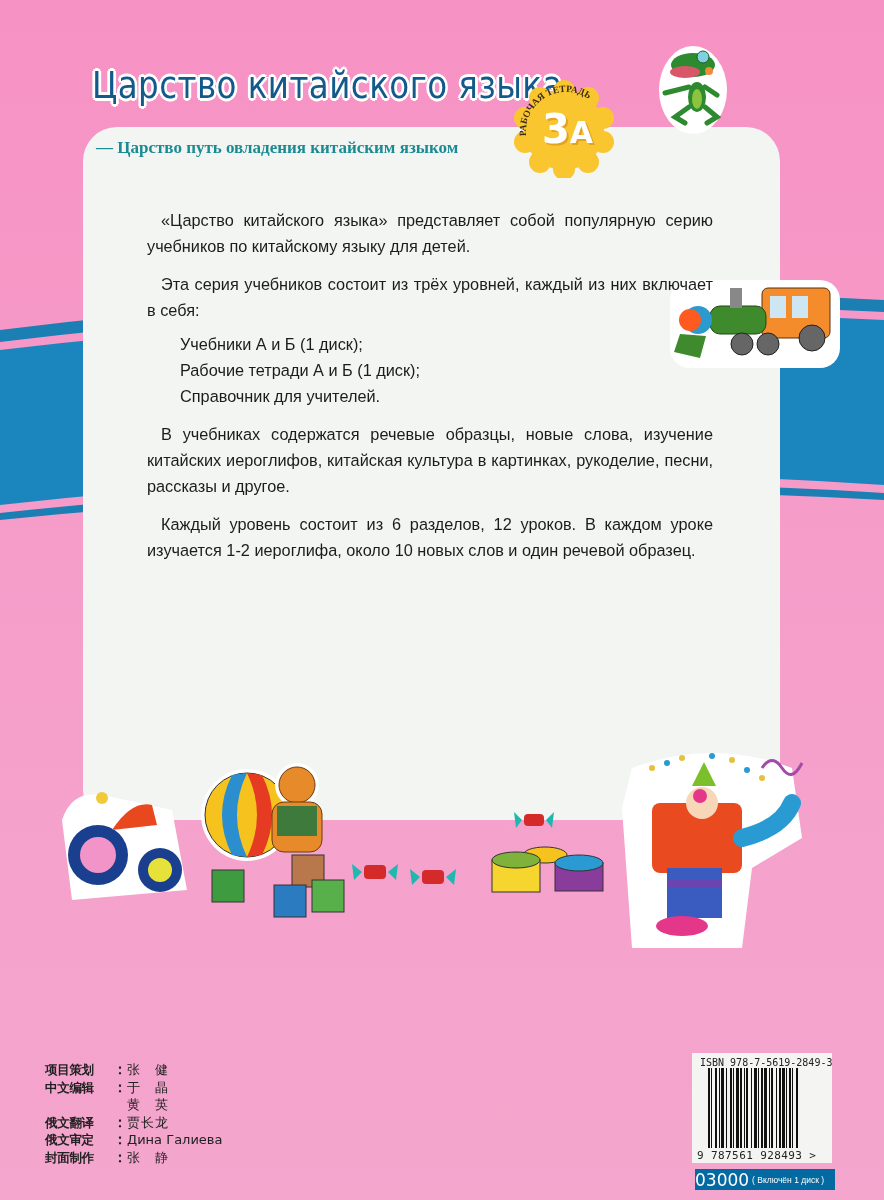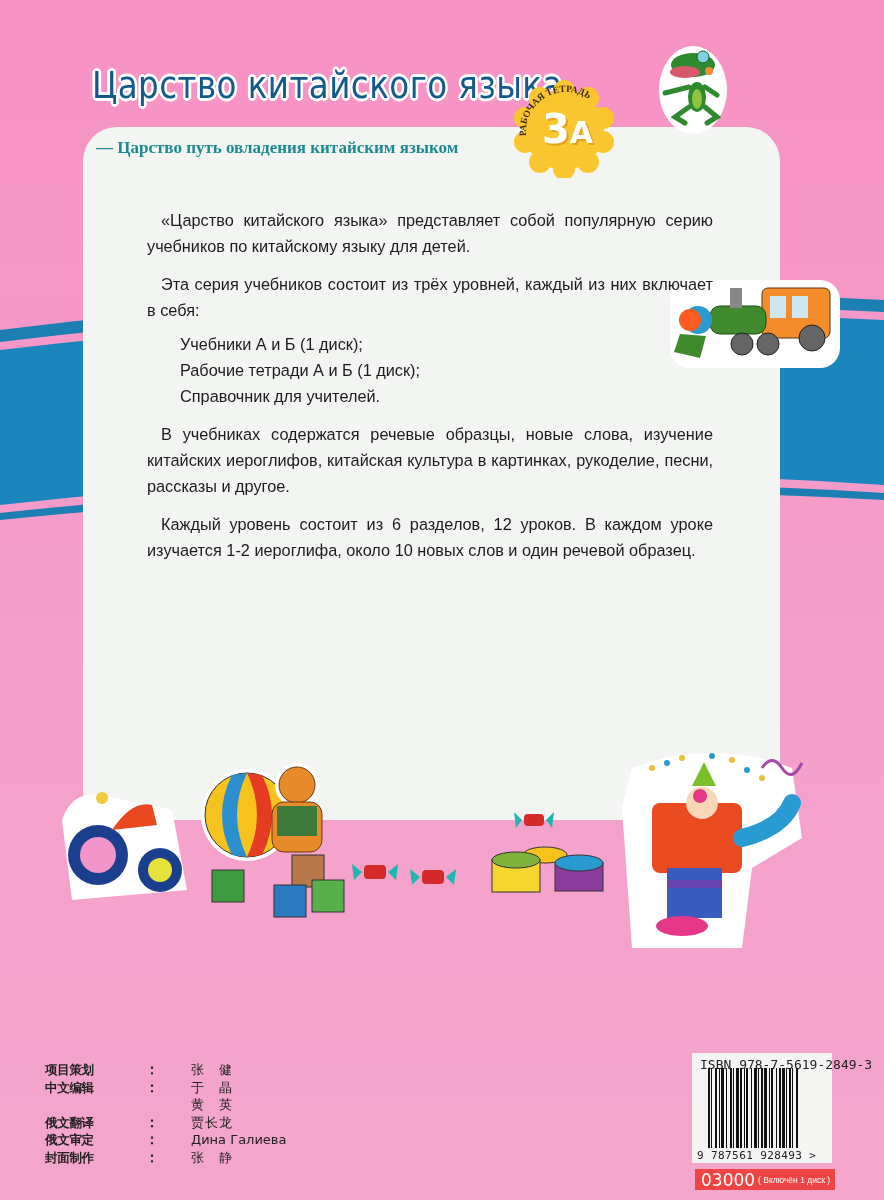--- a/index.html
+++ b/index.html
@@ -54,45 +54,45 @@
     font-size: 16.3px; color: #1c1c1c; line-height: 26px;
   }
   .body-text p { text-align: justify; margin-bottom: 12px; }
   .body-text p.first-line { text-indent: 14px; }
   .body-text .li { padding-left: 33px; line-height: 26px; }
   .body-text .list { margin-top: 8px; margin-bottom: 12px; }
   .credits {
     position: absolute; left: 45px; top: 1061px;
     font-size: 14px; color: #222; line-height: 17.5px;
   }
-  .credit-row { display: flex; gap: 32px; }
+  .credit-row { display: flex; }
   .credit-role { width: 68px; font-weight: bold; font-family: "DejaVu Sans", sans-serif; font-size: 12.5px; letter-spacing: -0.3px; }
   .credit-sep { width: 14px; font-weight: bold; }
   .credit-name { font-family: "DejaVu Sans", sans-serif; font-size: 13px; letter-spacing: 1px; }
   .barcode-box {
     position: absolute; left: 692px; top: 1053px; width: 140px; height: 110px;
     background: #f4f4f2;
   }
   .isbn {
     position: absolute; left: 700px; top: 1057px;
-    font-family: "DejaVu Sans Mono", monospace; font-size: 13px; color: #222;
+    font-family: "DejaVu Sans Mono", monospace; font-size: 10px; color: #222;
   }
   .bars {
     position: absolute; left: 708px; top: 1068px; width: 114px; height: 80px;
     display: flex; align-items: stretch;
   }
   .bars i { display: block; background: #111; height: 100%; }
   .bars b { display: block; height: 100%; }
   .ean-digits {
     position: absolute; left: 697px; top: 1149px;
     font-family: "DejaVu Sans Mono", monospace; font-size: 11px; color: #222; letter-spacing: 0.4px;
   }
   .price-box {
     position: absolute; left: 695px; top: 1169px; width: 140px; height: 21px;
-    background: #ef4444; color: #fff; display: flex; align-items: center; padding-left: 6px;
+    background: #0369a1; color: #fff; display: flex; align-items: center; padding-left: 0;
   }
   .price { font-size: 17px; font-family: "DejaVu Sans", sans-serif; }
   .price-note { font-size: 8.5px; margin-left: 3px; }
   .illus { position: absolute; }
 </style>
 </head>
 <body>
 
 <div class="bg-gradient"></div>
 

